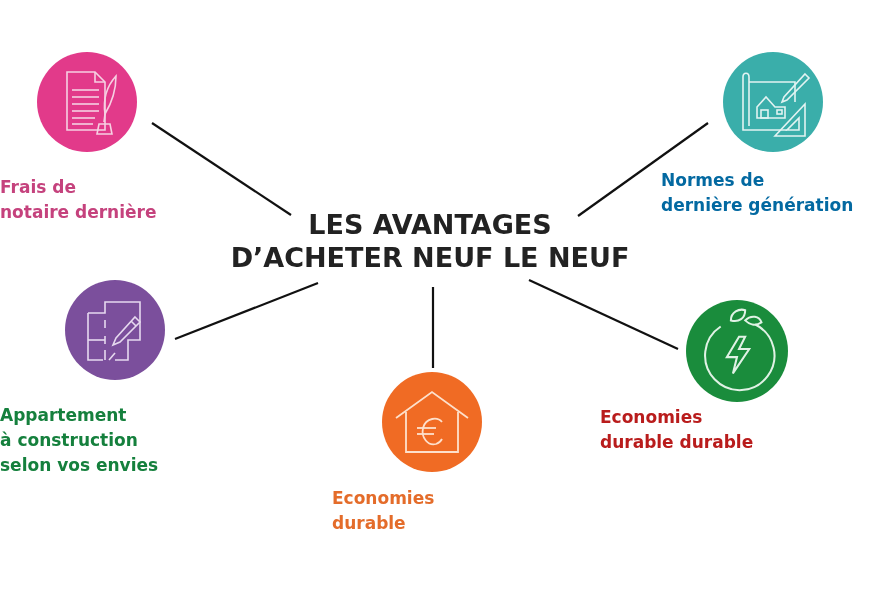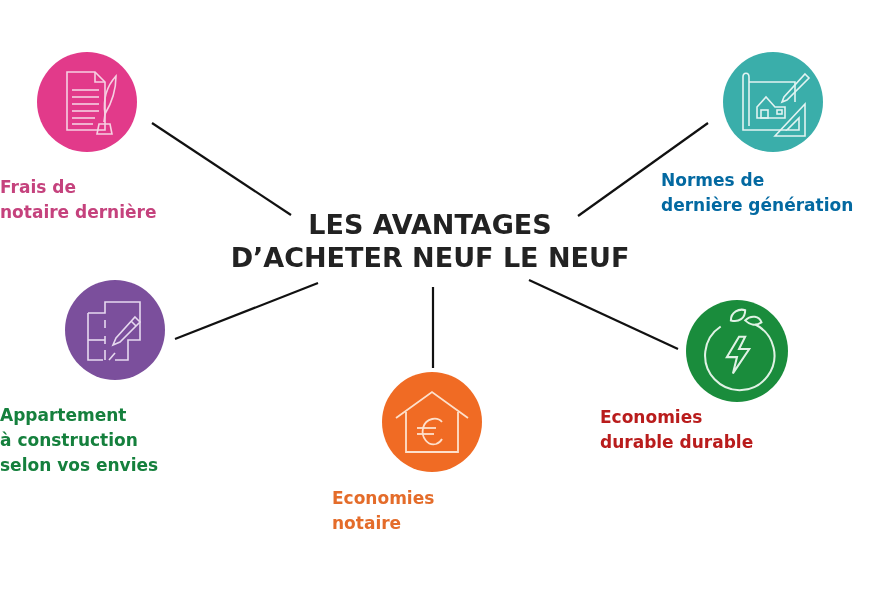--- a/index.html
+++ b/index.html
@@ -89,21 +89,21 @@
   <svg width="100" height="100" viewBox="0 0 100 100" fill="none" stroke="#fde0cc" stroke-width="1.8">
     <path d="M14 46 L50 20 L86 46"></path>
     <path d="M24 40 V80 H76 V40"></path>
     <path d="M60 50 C56 45 44 45 41 56 C39 66 46 74 54 72 C57 71 59 69 60 67"></path>
     <line x1="35" y1="56" x2="54" y2="56"></line>
     <line x1="35" y1="62" x2="52" y2="62"></line>
   </svg>
 </div>
 <div class="label" style="left:332px;top:486px;width:200px;color:#e46c2a;">
   <span>Economies</span>
-  <span>notaire</span>
+  <span>durable</span>
 </div>
 
 <div class="circle" style="left:686px;top:300px;width:102px;height:102px;background:#1a8c3c;">
   <svg width="102" height="102" viewBox="0 0 100 100" fill="none" stroke="#e0f2e5" stroke-width="2">
     <path d="M34 26 A34 34 0 1 0 68 24"></path>
     <path d="M44 20 C44 12 52 8 58 10 C58 18 52 22 44 20 Z"></path>
     <path d="M58 20 C64 14 72 16 74 22 C68 26 62 24 58 20 Z"></path>
     <path d="M52 36 L40 56 H50 L46 72 L62 48 H52 L58 36 Z"></path>
   </svg>
 </div>

